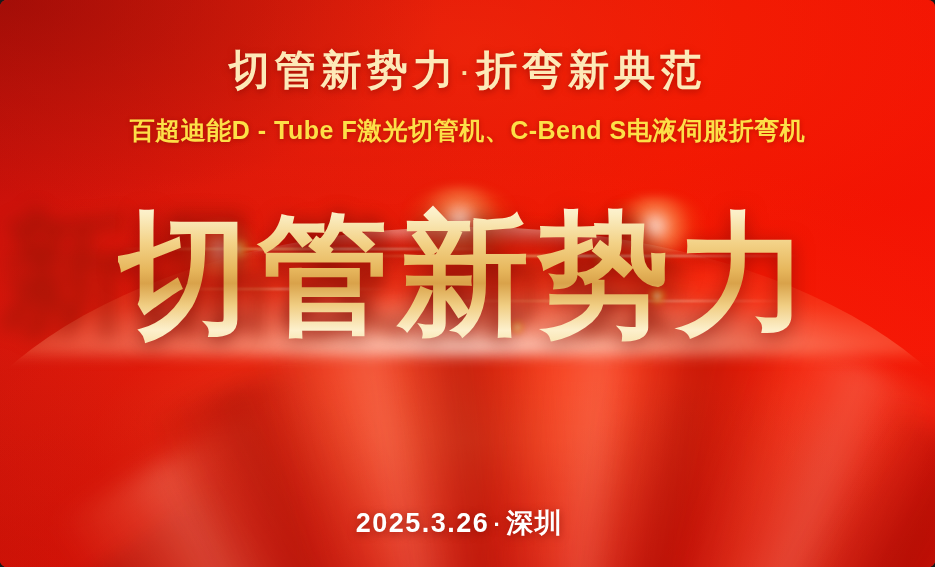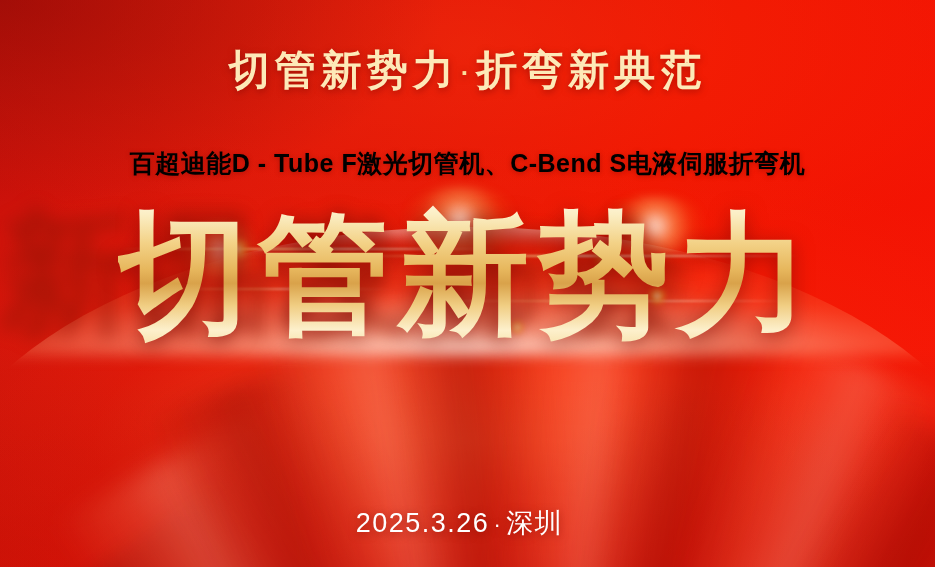--- a/index.html
+++ b/index.html
@@ -9,20 +9,21 @@
     background: #1a1a1a;
   }
   .poster {
     position: relative;
     width: 935px;
     height: 567px;
     overflow: hidden;
     font-family: "Liberation Sans", "DejaVu Sans", sans-serif;
     background: #e21409;
     user-select: none;
+    border-radius: 7px;
   }
 
   
   .bg-base {
     position: absolute;
     inset: 0;
     background:
       linear-gradient(115deg, #c8110b 0%, #dc1408 28%, #f01300 62%, #f61405 100%);
   }
   .bg-vignette {
@@ -149,24 +150,23 @@
   }
 
   .subtitle {
     position: absolute;
     top: 114px;
     left: 0;
     right: 0;
     font-size: 25px;
     font-weight: bold;
     letter-spacing: 0.5px;
-    color: #000000;
+    color: #fde047;
     text-shadow: 0 1px 5px rgba(120,8,2,0.45);
     white-space: nowrap;
-    margin-top: 33px;
   }
 
   .maintitle-wrap {
     position: absolute;
     top: 196px;
     left: 0;
     right: 0;
     height: 165px;
   }
   .maintitle {
@@ -213,21 +213,21 @@
     filter: blur(9px);
     opacity: 0.55;
   }
 
   .datebar {
     position: absolute;
     top: 505px;
     left: 0;
     right: 16px;
     font-size: 27px;
-    font-weight: normal;
+    font-weight: bold;
     letter-spacing: 1.5px;
     color: #ffffff;
     text-shadow: 0 2px 8px rgba(120,10,4,0.65);
     white-space: nowrap;
   }
   .datebar .sep {
     padding: 0 4px;
     font-size: 22px;
     vertical-align: middle;
   }

